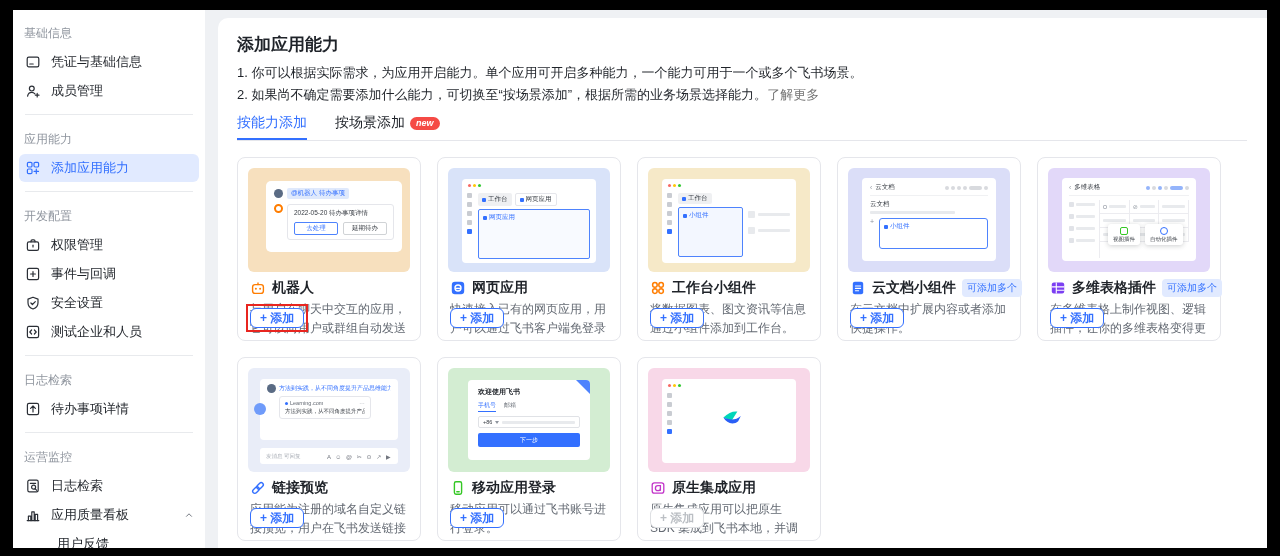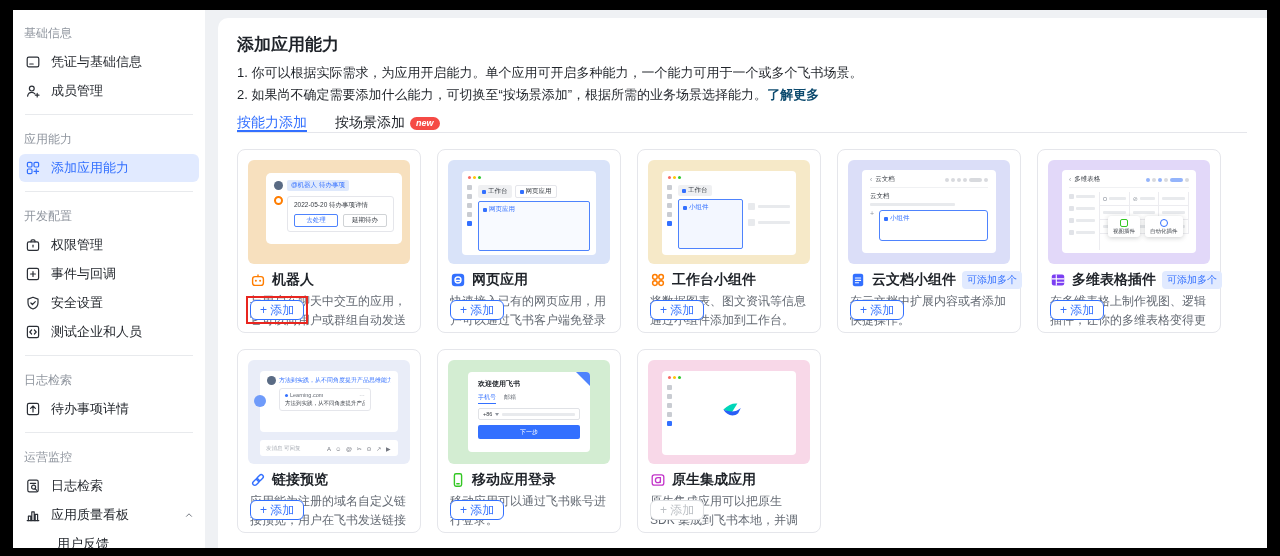--- a/index.html
+++ b/index.html
@@ -22,23 +22,23 @@
   .chev-up { margin-left:auto; color:#646a73; }
   .chev-up svg { width:12px; height:12px; display:block; }
   .sic { fill:none; stroke:currentColor; stroke-width:1.2; stroke-linecap:round; stroke-linejoin:round; }
 
   
   .main-wrap { flex:1; padding:8px 0 0 13px; min-width:0; }
   .main-card { background:#fff; border-radius:10px 0 0 0; height:100%;
     padding:16px 20px 0 19px; position:relative; }
   .page-title { font-size:17px; line-height:22px; font-weight:700; color:#1f2329; margin-bottom:6px; }
   .instr { font-size:13px; line-height:22px; color:#1f2329; }
-  .learn-more { color:#0c4a6e; cursor:pointer;font-weight:bold; }
+  .learn-more { color:#737373; cursor:pointer; }
   .tabs { display:flex; gap:28px; margin-top:8px; border-bottom:1px solid #e5e6eb; }
-  .tab { font-size:14px; font-weight:500; color:#1f2329; cursor:pointer;
+  .tab { font-size:14px; font-weight:500; color:#1f2329; padding-bottom:8px; cursor:pointer;
     display:flex; align-items:center; }
   .tab.active { color:#3370ff; box-shadow:inset 0 -2px 0 #3370ff; }
   .badge-new { background:#f54a45; color:#fff; font-size:9px; font-style:italic; font-weight:700;
     border-radius:8px; padding:1px 6px 2px; margin-left:5px; }
 
   
   .grid { margin-top:16px; display:grid; grid-template-columns:repeat(5,180px); gap:16px 20px; }
   .card { width:184px; height:184px; border:1px solid #e5e6eb; border-radius:8px;
     background:#fff; position:relative; }
   .preview { position:absolute; left:10px; right:10px; top:10px; height:104px;
@@ -46,21 +46,21 @@
   .title-row { position:absolute; left:12px; right:8px; top:121px; display:flex;
     align-items:center; gap:6px; }
   .ct-icon svg { width:16px; height:16px; display:block; }
   .card-title { font-size:14px; font-weight:700; color:#1f2329; white-space:nowrap; }
   .badge-multi { background:#e1eaff; color:#3370ff; font-size:10px; border-radius:4px;
     padding:2px 5px; white-space:nowrap; }
   .card-desc { position:absolute; left:12px; right:12px; top:142px; font-size:12px;
     line-height:19px; color:#646a73; max-height:38px; overflow:hidden; }
   .btn-wrap { position:absolute; left:12px; bottom:12px; }
   .add-btn { display:inline-block; border:1px solid #3370ff; color:#3370ff; background:#fff;
-    font-size:12px; line-height:14px; padding:2px 9px; border-radius:6px; cursor:pointer; white-space:nowrap; }
+    font-size:12px; line-height:14px; padding:2px 9px; border-radius:6px; cursor:pointer; white-space:nowrap;font-weight:bold; }
   .add-btn.disabled { border-color:#dee0e3; color:#bbbfc4; cursor:default; }
   .annotation { position:absolute; inset:-4px; border:2px solid #e8251f; pointer-events:none; }
 
   
   .dots { position:absolute; left:6px; top:5px; display:flex; gap:2px; }
   .dot { width:3px; height:3px; border-radius:50%; }
   .d-r{background:#f76964}.d-y{background:#ffc60a}.d-g{background:#32c932}
   .pv-win { position:absolute; background:#fff; border-radius:4px; }
   .mini-side { position:absolute; left:0; top:12px; bottom:0; width:14px;
     display:flex; flex-direction:column; align-items:center; gap:4px; padding-top:2px; }

